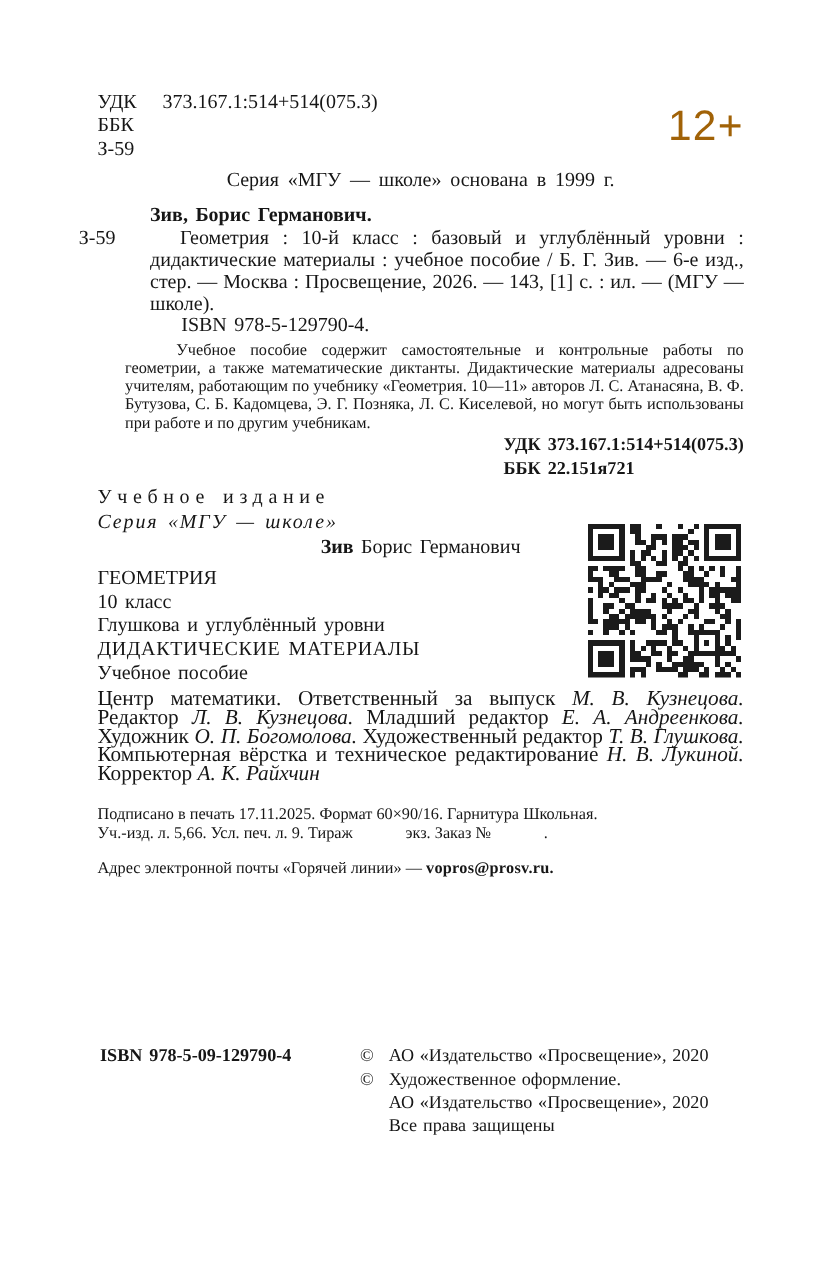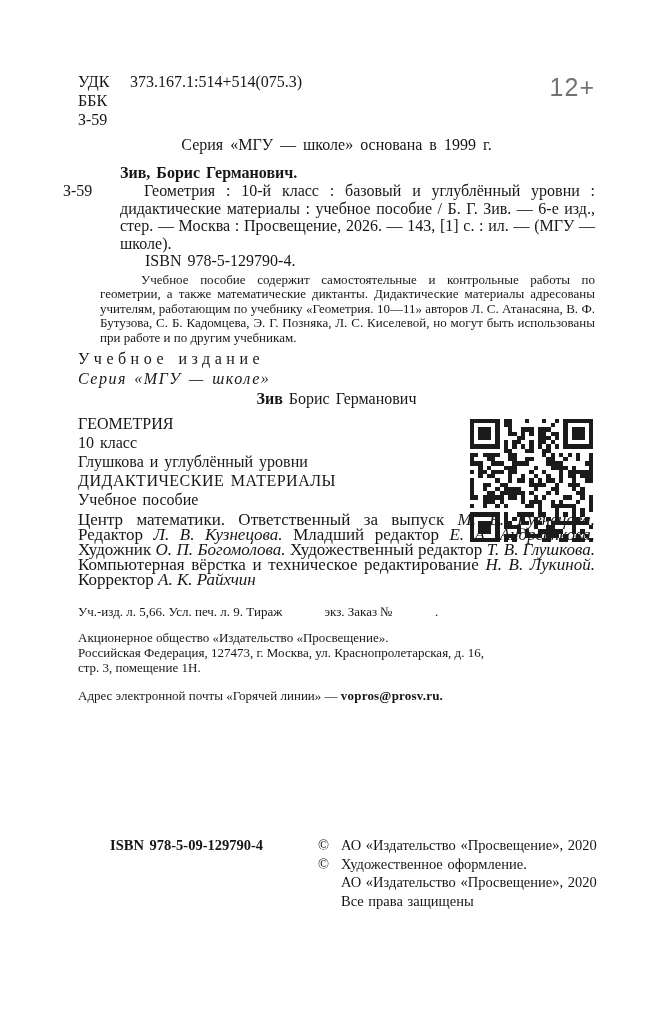--- a/index.html
+++ b/index.html
@@ -5,25 +5,25 @@
   html,body{margin:0;padding:0;background:#ffffff;}
   body{
     width:650px;height:1010px;position:relative;overflow:hidden;
     font-family:"Liberation Serif","DejaVu Serif",serif;
     color:#161616;font-size:16px;
     -webkit-font-smoothing:antialiased;
   }
   .page{position:relative;box-sizing:border-box;width:650px;height:1010px;
     padding:72px 55px 0 78px;}
   
-  .top-row{display:flex;justify-content:space-between;align-items:flex-start;}
+  .top-row{display:flex;justify-content:space-between;align-items:center;}
   .codes{display:grid;grid-template-columns:36px auto;column-gap:16px;
     line-height:19px;word-spacing:2px;}
   .age{font-family:"Liberation Sans","DejaVu Sans",sans-serif;
-    font-size:25px;line-height:30px;color:#737373;letter-spacing:1px;margin-top:0px;}
+    font-size:34px;line-height:30px;color:#a16207;letter-spacing:1px;margin-top:0px;}
   
   .series-note{text-align:center;margin-top:7px;line-height:18px;word-spacing:3px;}
   
   .author-line{font-weight:bold;margin:10px 0 0 42px;line-height:18px;word-spacing:2px;}
   .entry-row{display:flex;margin-left:-15px;}
   .entry-code{width:57px;flex:none;line-height:17.5px;}
   .entry-text{flex:1;text-align:justify;text-indent:24px;line-height:17.5px;}
   .isbn-line{margin-left:67px;line-height:17.5px;word-spacing:2px;}
   .annotation{margin:3px 0 0 22px;font-size:13px;line-height:14.6px;
     text-align:justify;text-indent:41px;}
@@ -44,21 +44,21 @@
   .credits{margin-top:4px;font-size:17px;line-height:14.8px;text-align:justify;}
   .credits .it{font-style:italic;}
   
   .print-info{margin-top:17px;font-size:13px;line-height:15px;}
   .print-info .justify{text-align:justify;}
   .publisher{margin-top:11px;font-size:13px;line-height:15px;}
   .contact{margin-top:13px;font-size:13px;line-height:15px;}
   .contact b{letter-spacing:0.2px;}
   
   .footer{position:absolute;top:836px;left:80px;right:48px;display:flex;
-    font-size:14.5px;line-height:18.5px;margin-left:30px;}
+    font-size:14.5px;line-height:18.5px;}
   .f-isbn{flex:none;width:208px;font-weight:bold;word-spacing:2px;}
   .f-copy{display:grid;grid-template-columns:23px 1fr;column-gap:0;word-spacing:1px;}
   .c-sign{display:block;}
 </style>
 </head>
 <body>
 
 <div class="page">
 
   <div class="top-row">
@@ -78,43 +78,45 @@
 
   <div class="entry-row">
     <div class="entry-code">З-59</div>
     <div class="entry-text">Геометрия : 10-й класс : базовый и углублённый уровни : дидактические материалы : учебное пособие / Б. Г. Зив. — 6-е изд., стер. — Москва : Просвещение, 2026. — 143, [1] с. : ил. — (МГУ — школе).</div>
   </div>
 
   <div class="isbn-line">ISBN 978-5-129790-4.</div>
 
   <div class="annotation">Учебное пособие содержит самостоятельные и контрольные работы по геометрии, а также математические диктанты. Дидактические материалы адресованы учителям, работающим по учебнику «Геометрия. 10—11» авторов Л. С. Атанасяна, В. Ф. Бутузова, С. Б. Кадомцева, Э. Г. Позняка, Л. С. Киселевой, но могут быть использованы при работе и по другим учебникам.</div>
 
+  <div class="udk-right-wrap">
+    <div class="udk-right">
+      <div>УДК 373.167.1:514+514(075.3)</div>
+      <div>ББК 22.151я721</div>
+    </div>
+  </div>
 
   <div class="edition">
     <div class="ed-kind">Учебное издание</div>
     <div class="ed-series">Серия «МГУ — школе»</div>
     <div class="ed-author"><b>Зив</b> <span>Борис Германович</span></div>
     <div class="ed-title">ГЕОМЕТРИЯ</div>
     <div class="ed-grade">10 класс</div>
     <div class="ed-levels">Глушкова и углублённый уровни</div>
     <div class="ed-subtitle">ДИДАКТИЧЕСКИЕ МАТЕРИАЛЫ</div>
     <div class="ed-type">Учебное пособие</div>
   </div>
 
   <div class="credits"><span>Центр математики. Ответственный за выпуск </span><span class="it">М. В. Кузнецова.</span><span> Редактор </span><span class="it">Л. В. Кузнецова.</span><span> Младший редактор </span><span class="it">Е. А. Андреенкова.</span><span> Художник </span><span class="it">О. П. Богомолова.</span><span> Художественный редактор </span><span class="it">Т. В. Глушкова.</span><span> Компьютерная вёрстка и техническое редактирование </span><span class="it">Н. В. Лукиной.</span><span> Корректор </span><span class="it">А. К. Райхчин</span></div>
 
   <div class="print-info">
+    <div class="justify">Подписано в печать 17.11.2025. Формат 60×90/16. Гарнитура Школьная.</div>
     <div>Уч.-изд. л. 5,66. Усл. печ. л. 9. Тираж&nbsp;&nbsp;&nbsp;&nbsp;&nbsp;&nbsp;&nbsp;&nbsp;&nbsp;&nbsp;&nbsp;&nbsp; экз. Заказ №&nbsp;&nbsp;&nbsp;&nbsp;&nbsp;&nbsp;&nbsp;&nbsp;&nbsp;&nbsp;&nbsp;&nbsp; .</div>
   </div>
 
-  <div class="publisher">
-    <div>Акционерное общество «Издательство «Просвещение».</div>
-    <div>Российская Федерация, 127473, г. Москва, ул. Краснопролетарская, д. 16,</div>
-    <div>стр. 3, помещение 1Н.</div>
-  </div>
 
   <div class="contact"><span>Адрес электронной почты «Горячей линии» — </span><b>vopros@prosv.ru.</b></div>
 
   <div class="qr">
     <svg id="qr-svg" shape-rendering="crispEdges" xmlns="http://www.w3.org/2000/svg" viewBox="0 0 29 29">
         <path d="M0 0h1v1h-1zM1 0h1v1h-1zM2 0h1v1h-1zM3 0h1v1h-1zM4 0h1v1h-1zM5 0h1v1h-1zM6 0h1v1h-1zM8 0h1v1h-1zM9 0h1v1h-1zM13 0h1v1h-1zM17 0h1v1h-1zM20 0h1v1h-1zM22 0h1v1h-1zM23 0h1v1h-1zM24 0h1v1h-1zM25 0h1v1h-1zM26 0h1v1h-1zM27 0h1v1h-1zM28 0h1v1h-1zM0 1h1v1h-1zM6 1h1v1h-1zM8 1h1v1h-1zM9 1h1v1h-1zM19 1h1v1h-1zM22 1h1v1h-1zM28 1h1v1h-1zM0 2h1v1h-1zM2 2h1v1h-1zM3 2h1v1h-1zM4 2h1v1h-1zM6 2h1v1h-1zM9 2h1v1h-1zM12 2h1v1h-1zM13 2h1v1h-1zM14 2h1v1h-1zM16 2h1v1h-1zM17 2h1v1h-1zM18 2h1v1h-1zM22 2h1v1h-1zM24 2h1v1h-1zM25 2h1v1h-1zM26 2h1v1h-1zM28 2h1v1h-1zM0 3h1v1h-1zM2 3h1v1h-1zM3 3h1v1h-1zM4 3h1v1h-1zM6 3h1v1h-1zM9 3h1v1h-1zM10 3h1v1h-1zM12 3h1v1h-1zM14 3h1v1h-1zM16 3h1v1h-1zM17 3h1v1h-1zM19 3h1v1h-1zM20 3h1v1h-1zM22 3h1v1h-1zM24 3h1v1h-1zM25 3h1v1h-1zM26 3h1v1h-1zM28 3h1v1h-1zM0 4h1v1h-1zM2 4h1v1h-1zM3 4h1v1h-1zM4 4h1v1h-1zM6 4h1v1h-1zM11 4h1v1h-1zM12 4h1v1h-1zM16 4h1v1h-1zM17 4h1v1h-1zM18 4h1v1h-1zM20 4h1v1h-1zM22 4h1v1h-1zM24 4h1v1h-1zM25 4h1v1h-1zM26 4h1v1h-1zM28 4h1v1h-1zM0 5h1v1h-1zM6 5h1v1h-1zM8 5h1v1h-1zM10 5h1v1h-1zM11 5h1v1h-1zM14 5h1v1h-1zM16 5h1v1h-1zM17 5h1v1h-1zM19 5h1v1h-1zM22 5h1v1h-1zM28 5h1v1h-1zM0 6h1v1h-1zM1 6h1v1h-1zM2 6h1v1h-1zM3 6h1v1h-1zM4 6h1v1h-1zM5 6h1v1h-1zM6 6h1v1h-1zM8 6h1v1h-1zM10 6h1v1h-1zM12 6h1v1h-1zM14 6h1v1h-1zM16 6h1v1h-1zM18 6h1v1h-1zM20 6h1v1h-1zM22 6h1v1h-1zM23 6h1v1h-1zM24 6h1v1h-1zM25 6h1v1h-1zM26 6h1v1h-1zM27 6h1v1h-1zM28 6h1v1h-1zM8 7h1v1h-1zM9 7h1v1h-1zM13 7h1v1h-1zM14 7h1v1h-1zM17 7h1v1h-1zM18 7h1v1h-1zM0 8h1v1h-1zM1 8h1v1h-1zM3 8h1v1h-1zM4 8h1v1h-1zM5 8h1v1h-1zM6 8h1v1h-1zM9 8h1v1h-1zM10 8h1v1h-1zM17 8h1v1h-1zM19 8h1v1h-1zM21 8h1v1h-1zM23 8h1v1h-1zM25 8h1v1h-1zM28 8h1v1h-1zM0 9h1v1h-1zM4 9h1v1h-1zM5 9h1v1h-1zM9 9h1v1h-1zM10 9h1v1h-1zM13 9h1v1h-1zM14 9h1v1h-1zM18 9h1v1h-1zM19 9h1v1h-1zM22 9h1v1h-1zM25 9h1v1h-1zM28 9h1v1h-1zM0 10h1v1h-1zM1 10h1v1h-1zM2 10h1v1h-1zM5 10h1v1h-1zM6 10h1v1h-1zM7 10h1v1h-1zM10 10h1v1h-1zM11 10h1v1h-1zM12 10h1v1h-1zM13 10h1v1h-1zM18 10h1v1h-1zM19 10h1v1h-1zM20 10h1v1h-1zM21 10h1v1h-1zM27 10h1v1h-1zM28 10h1v1h-1zM2 11h1v1h-1zM4 11h1v1h-1zM8 11h1v1h-1zM9 11h1v1h-1zM10 11h1v1h-1zM15 11h1v1h-1zM19 11h1v1h-1zM20 11h1v1h-1zM21 11h1v1h-1zM22 11h1v1h-1zM24 11h1v1h-1zM28 11h1v1h-1zM0 12h1v1h-1zM2 12h1v1h-1zM3 12h1v1h-1zM5 12h1v1h-1zM6 12h1v1h-1zM7 12h1v1h-1zM9 12h1v1h-1zM10 12h1v1h-1zM14 12h1v1h-1zM17 12h1v1h-1zM21 12h1v1h-1zM23 12h1v1h-1zM24 12h1v1h-1zM25 12h1v1h-1zM26 12h1v1h-1zM27 12h1v1h-1zM28 12h1v1h-1zM2 13h1v1h-1zM4 13h1v1h-1zM5 13h1v1h-1zM9 13h1v1h-1zM12 13h1v1h-1zM15 13h1v1h-1zM18 13h1v1h-1zM21 13h1v1h-1zM23 13h1v1h-1zM24 13h1v1h-1zM26 13h1v1h-1zM27 13h1v1h-1zM28 13h1v1h-1zM0 14h1v1h-1zM6 14h1v1h-1zM9 14h1v1h-1zM11 14h1v1h-1zM12 14h1v1h-1zM14 14h1v1h-1zM16 14h1v1h-1zM18 14h1v1h-1zM19 14h1v1h-1zM21 14h1v1h-1zM24 14h1v1h-1zM27 14h1v1h-1zM28 14h1v1h-1zM0 15h1v1h-1zM3 15h1v1h-1zM4 15h1v1h-1zM7 15h1v1h-1zM8 15h1v1h-1zM14 15h1v1h-1zM15 15h1v1h-1zM16 15h1v1h-1zM17 15h1v1h-1zM20 15h1v1h-1zM23 15h1v1h-1zM24 15h1v1h-1zM25 15h1v1h-1zM0 16h1v1h-1zM3 16h1v1h-1zM6 16h1v1h-1zM8 16h1v1h-1zM9 16h1v1h-1zM10 16h1v1h-1zM11 16h1v1h-1zM15 16h1v1h-1zM19 16h1v1h-1zM20 16h1v1h-1zM24 16h1v1h-1zM26 16h1v1h-1zM0 17h1v1h-1zM4 17h1v1h-1zM5 17h1v1h-1zM7 17h1v1h-1zM8 17h1v1h-1zM9 17h1v1h-1zM10 17h1v1h-1zM11 17h1v1h-1zM12 17h1v1h-1zM14 17h1v1h-1zM18 17h1v1h-1zM20 17h1v1h-1zM25 17h1v1h-1zM26 17h1v1h-1zM0 18h1v1h-1zM1 18h1v1h-1zM3 18h1v1h-1zM4 18h1v1h-1zM5 18h1v1h-1zM6 18h1v1h-1zM7 18h1v1h-1zM9 18h1v1h-1zM10 18h1v1h-1zM12 18h1v1h-1zM15 18h1v1h-1zM17 18h1v1h-1zM22 18h1v1h-1zM23 18h1v1h-1zM26 18h1v1h-1zM28 18h1v1h-1zM3 19h1v1h-1zM4 19h1v1h-1zM5 19h1v1h-1zM7 19h1v1h-1zM12 19h1v1h-1zM14 19h1v1h-1zM15 19h1v1h-1zM16 19h1v1h-1zM19 19h1v1h-1zM21 19h1v1h-1zM25 19h1v1h-1zM28 19h1v1h-1zM0 20h1v1h-1zM3 20h1v1h-1zM6 20h1v1h-1zM8 20h1v1h-1zM13 20h1v1h-1zM14 20h1v1h-1zM16 20h1v1h-1zM19 20h1v1h-1zM20 20h1v1h-1zM21 20h1v1h-1zM22 20h1v1h-1zM23 20h1v1h-1zM24 20h1v1h-1zM28 20h1v1h-1zM16 21h1v1h-1zM20 21h1v1h-1zM24 21h1v1h-1zM26 21h1v1h-1zM28 21h1v1h-1zM0 22h1v1h-1zM1 22h1v1h-1zM2 22h1v1h-1zM3 22h1v1h-1zM4 22h1v1h-1zM5 22h1v1h-1zM6 22h1v1h-1zM8 22h1v1h-1zM11 22h1v1h-1zM12 22h1v1h-1zM13 22h1v1h-1zM14 22h1v1h-1zM16 22h1v1h-1zM17 22h1v1h-1zM20 22h1v1h-1zM22 22h1v1h-1zM24 22h1v1h-1zM26 22h1v1h-1zM0 23h1v1h-1zM6 23h1v1h-1zM8 23h1v1h-1zM10 23h1v1h-1zM12 23h1v1h-1zM15 23h1v1h-1zM18 23h1v1h-1zM20 23h1v1h-1zM24 23h1v1h-1zM25 23h1v1h-1zM27 23h1v1h-1zM0 24h1v1h-1zM2 24h1v1h-1zM3 24h1v1h-1zM4 24h1v1h-1zM6 24h1v1h-1zM8 24h1v1h-1zM9 24h1v1h-1zM12 24h1v1h-1zM13 24h1v1h-1zM15 24h1v1h-1zM16 24h1v1h-1zM19 24h1v1h-1zM20 24h1v1h-1zM21 24h1v1h-1zM22 24h1v1h-1zM23 24h1v1h-1zM24 24h1v1h-1zM25 24h1v1h-1zM26 24h1v1h-1zM27 24h1v1h-1zM0 25h1v1h-1zM2 25h1v1h-1zM3 25h1v1h-1zM4 25h1v1h-1zM6 25h1v1h-1zM8 25h1v1h-1zM9 25h1v1h-1zM10 25h1v1h-1zM11 25h1v1h-1zM15 25h1v1h-1zM18 25h1v1h-1zM19 25h1v1h-1zM24 25h1v1h-1zM28 25h1v1h-1zM0 26h1v1h-1zM2 26h1v1h-1zM3 26h1v1h-1zM4 26h1v1h-1zM6 26h1v1h-1zM11 26h1v1h-1zM13 26h1v1h-1zM16 26h1v1h-1zM17 26h1v1h-1zM18 26h1v1h-1zM19 26h1v1h-1zM20 26h1v1h-1zM21 26h1v1h-1zM24 26h1v1h-1zM26 26h1v1h-1zM0 27h1v1h-1zM6 27h1v1h-1zM8 27h1v1h-1zM9 27h1v1h-1zM10 27h1v1h-1zM13 27h1v1h-1zM14 27h1v1h-1zM15 27h1v1h-1zM16 27h1v1h-1zM18 27h1v1h-1zM19 27h1v1h-1zM20 27h1v1h-1zM22 27h1v1h-1zM25 27h1v1h-1zM27 27h1v1h-1zM0 28h1v1h-1zM1 28h1v1h-1zM2 28h1v1h-1zM3 28h1v1h-1zM4 28h1v1h-1zM5 28h1v1h-1zM6 28h1v1h-1zM8 28h1v1h-1zM10 28h1v1h-1zM17 28h1v1h-1zM18 28h1v1h-1zM21 28h1v1h-1zM22 28h1v1h-1zM24 28h1v1h-1zM25 28h1v1h-1zM26 28h1v1h-1zM28 28h1v1h-1z" fill="#1b1b1b"></path>
       </svg>
   </div>
 
   <div class="footer">

